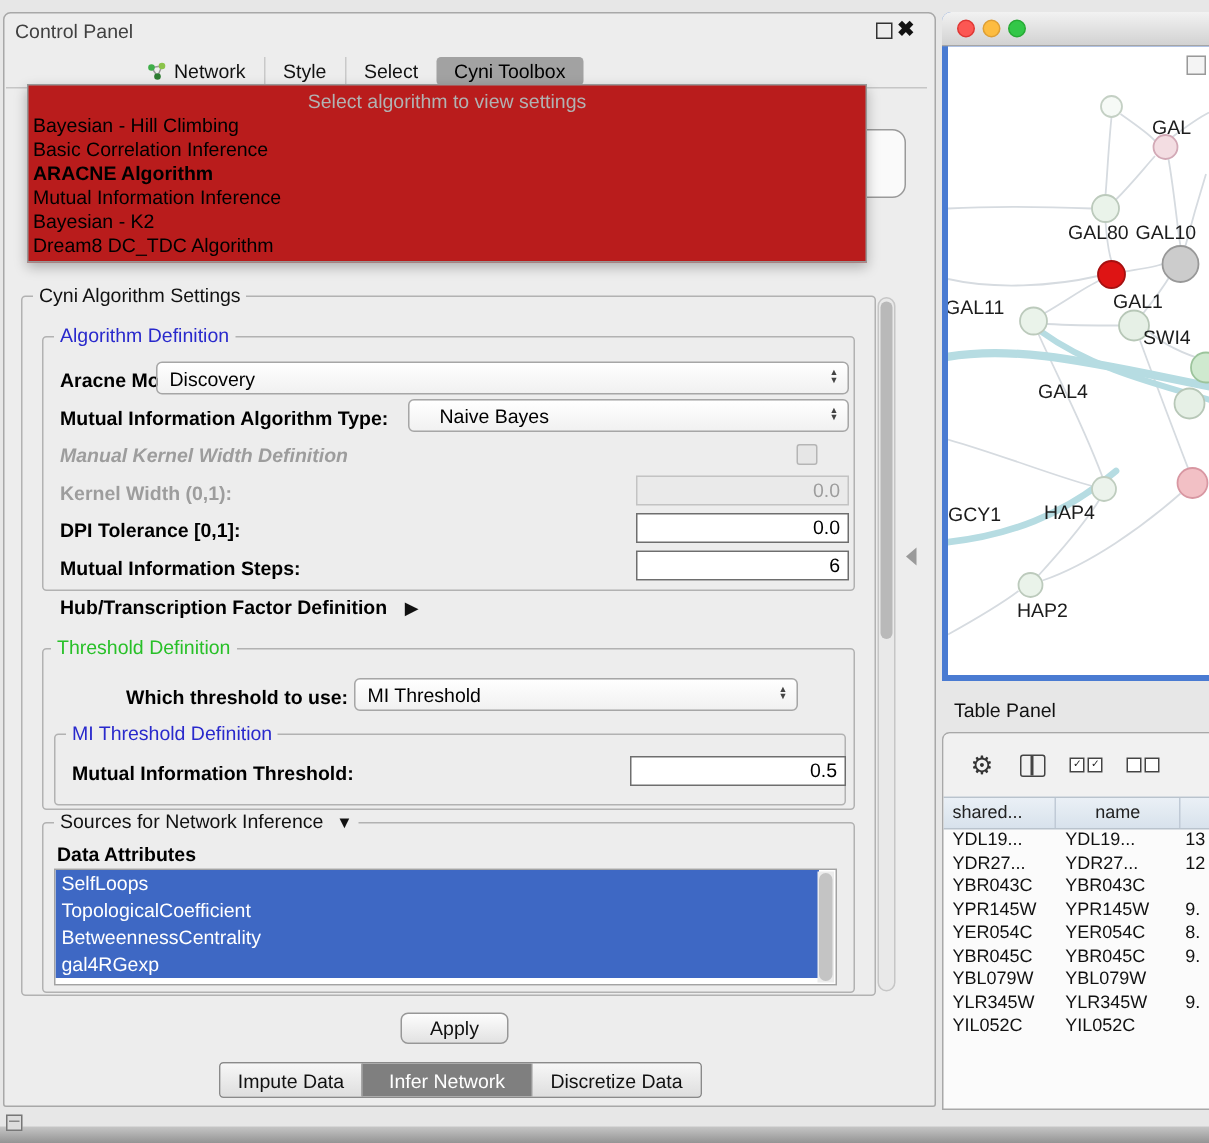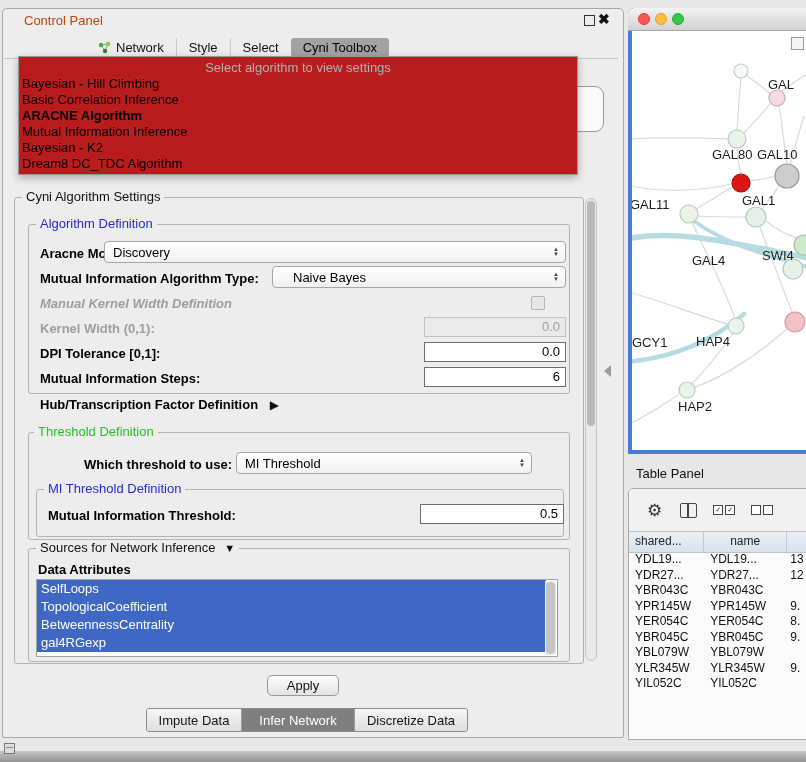--- a/index.html
+++ b/index.html
@@ -1,21 +1,21 @@
 <!DOCTYPE html>
 <html><head>
 <meta charset="utf-8">
 <style>
   html,body{margin:0;padding:0;background:#e7e7e7;font-family:"Liberation Sans",sans-serif;}
   #root{position:relative;width:806px;height:762px;overflow:hidden;background:#e7e7e7;font-size:13px;color:#111;}
   .abs{position:absolute;}
 
   
   .cpanel{left:2px;top:8px;width:620px;height:728px;background:#ededed;border:1px solid #a8a8a8;border-radius:5px 5px 2px 2px;}
-  .cp-title{left:24px;top:13px;color:#c2410c;}
+  .cp-title{left:10px;top:13px;color:#404040;}
   .float-box{left:584px;top:15px;width:9px;height:9px;border:1.5px solid #333;background:transparent;}
   .close-x{left:598px;top:11px;font-weight:bold;font-size:14px;color:#111;cursor:default;}
 
   .tabbar{left:86px;top:36px;height:23px;display:flex;align-items:center;}
   .tab{padding:2px 12px;display:flex;align-items:center;gap:5px;border-left:1px solid #c9c9c9;color:#111;}
   .tab:first-child{border-left:none;}
   .tab.sel{background:#a2a2a2;color:#000000;border-radius:3px;border-left:none;}
   .tab.sel + .tab{border-left:none;margin-top:48px;}
   .tabline{left:4px;top:58px;width:614px;border-top:1px solid #c6c6c6;}
 
@@ -286,21 +286,21 @@
           <circle cx="104" cy="295" r="8" fill="#ecf3ec" stroke="#bfcdbf"></circle>
           <circle cx="163" cy="291" r="10" fill="#f2c0c5" stroke="#d897a2"></circle>
           <circle cx="55" cy="359" r="8" fill="#eaf3ea" stroke="#bccabc"></circle>
         </g>
       </svg>
       <div class="nlabel" style="left:136px;top:46px;">GAL</div>
       <div class="nlabel" style="left:80px;top:116px;">GAL80</div>
       <div class="nlabel" style="left:125px;top:116px;">GAL10</div>
       <div class="nlabel" style="left:-2px;top:166px;">GAL11</div>
       <div class="nlabel" style="left:110px;top:162px;">GAL1</div>
-      <div class="nlabel" style="left:130px;top:217px;">SWI4</div>
+      <div class="nlabel" style="left:130px;top:186px;">SWI4</div>
       <div class="nlabel" style="left:60px;top:222px;">GAL4</div>
       <div class="nlabel" style="left:0px;top:304px;">GCY1</div>
       <div class="nlabel" style="left:64px;top:303px;">HAP4</div>
       <div class="nlabel" style="left:46px;top:368px;">HAP2</div>
       <div class="corner-box"></div>
     </div>
   </div>
 
   <div class="abs tp-title">Table Panel</div>
 

